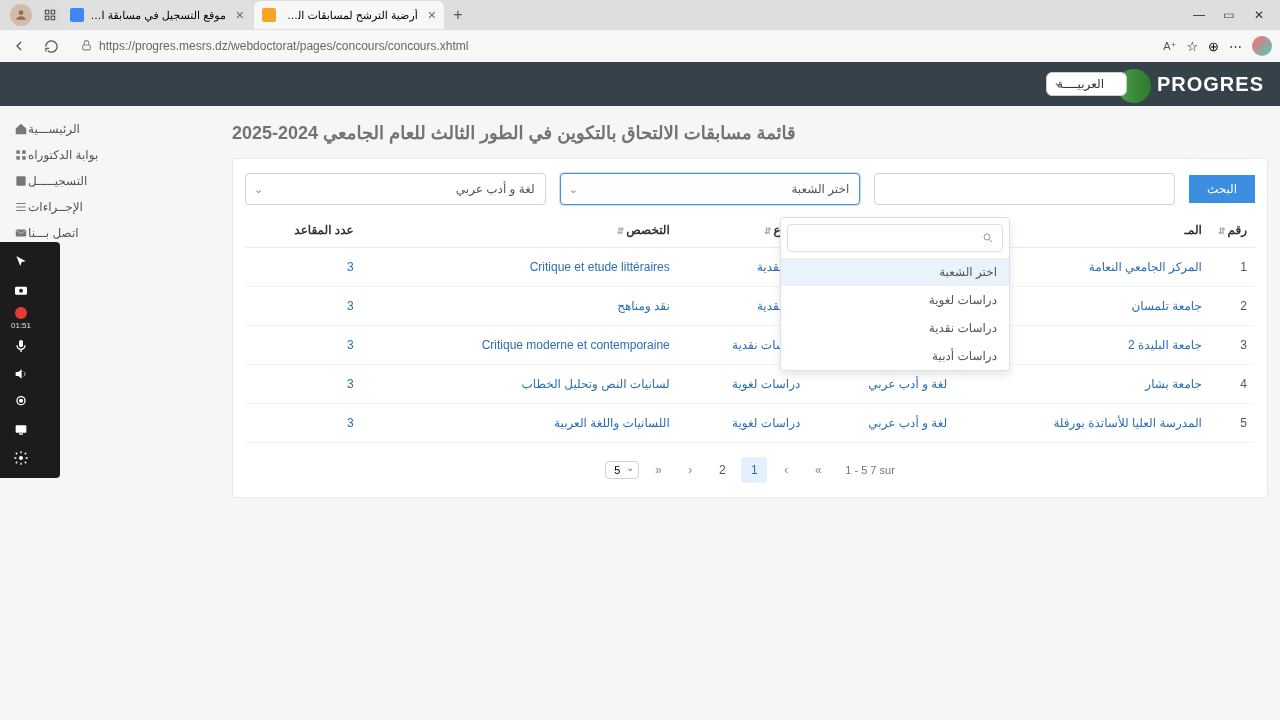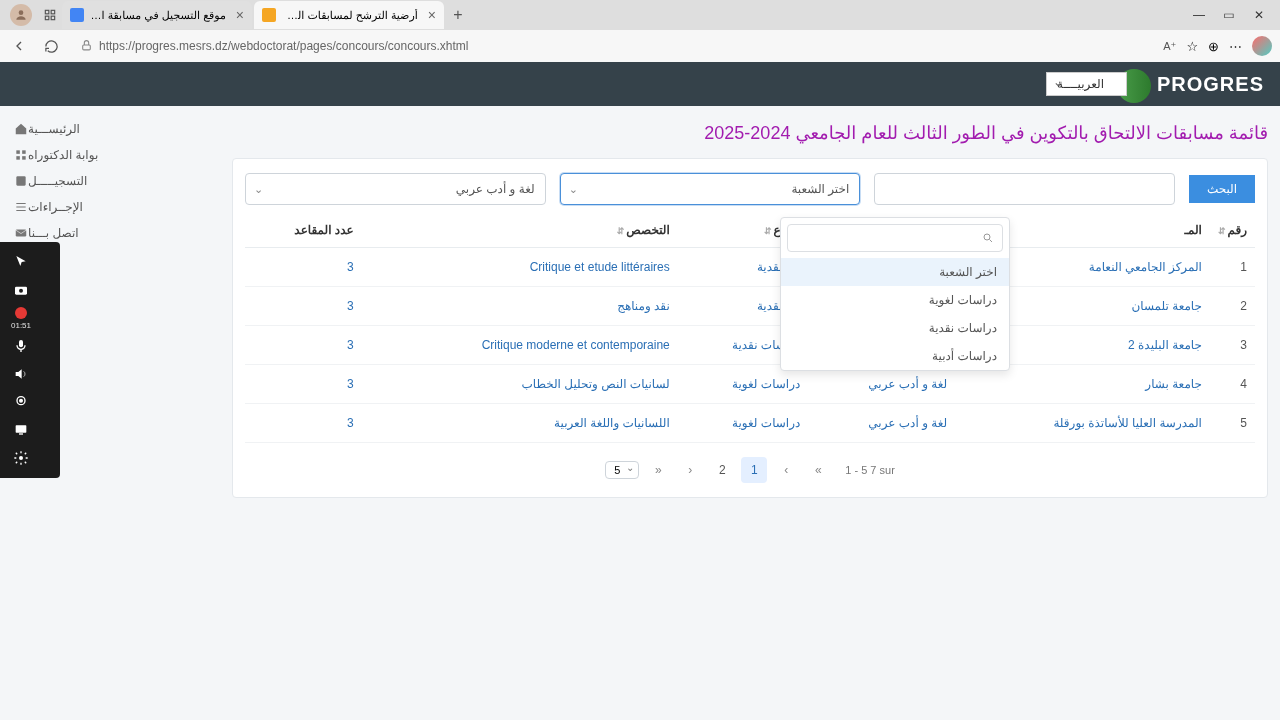--- a/index.html
+++ b/index.html
@@ -23,30 +23,30 @@
 .url-text{color:#666}
 .right-icons{display:flex;gap:10px;align-items:center}
 .right-icons span{cursor:pointer}
 .ext-icon{width:20px;height:20px;border-radius:50%;background:linear-gradient(135deg,#ff6b6b,#4ecdc4)}
 
 .content-area{position:absolute;top:62px;left:0;right:0;bottom:0;background:#f4f6f8}
 .top-bar{background:#35424a;height:44px;display:flex;align-items:center;padding:0 16px;color:#fff}
 .logo{font-size:20px;font-weight:bold;letter-spacing:1px;color:#fff;position:relative}
 .logo::before{content:"";background:linear-gradient(90deg,#4a9d4a,#2d7a2d);width:34px;height:34px;border-radius:50%;position:absolute;left:-40px;top:-4px}
 .logo-wrap{display:flex;align-items:center;gap:40px;margin-left:30px}
-.lang-select{margin-left:auto;margin-right:0;background:#fff;color:#333;border-radius:0;padding:4px 22px 4px 10px;font-size:12px;border:1px solid #ccc;position:relative;cursor:pointer}
+.lang-select{margin-left:auto;margin-right:0;background:#fff;color:#333;border-radius:6px;padding:4px 22px 4px 10px;font-size:12px;border:1px solid #ccc;position:relative;cursor:pointer}
 .lang-select::after{content:"⌄";position:absolute;left:6px;top:2px;color:#666}
 .ministry{font-size:11px;color:#e8e8e8;line-height:1.5;text-align:right;margin-right:60px}
 
 .layout{display:flex;flex-direction:row-reverse;height:calc(100% - 44px)}
 .sidebar{width:220px;padding:10px 6px}
 .side-item{display:flex;align-items:center;justify-content:flex-end;gap:0;padding:6px 8px;color:#555;font-size:12px;cursor:pointer}
 .side-item svg{width:14px;height:14px;flex-shrink:0}
 .main{flex:1;padding:10px 12px}
-.page-title{text-align:right;font-size:18px;font-weight:400;color:#a21caf;margin:6px 0 14px}
+.page-title{text-align:left;font-size:18px;font-weight:700;color:#737373;margin:6px 0 14px}
 .card{background:#fff;border-radius:4px;border:1px solid #e4e8ec;padding:14px 12px;position:relative}
 .filters{display:flex;gap:14px;align-items:center;flex-direction:row-reverse;margin-bottom:8px}
 .select{flex:1;border:1px solid #ced4da;border-radius:4px;height:32px;display:flex;align-items:center;padding:0 10px;font-size:12px;color:#555;background:#fff;position:relative;cursor:pointer}
 .select.text{cursor:text}
 .select.open{border-color:#4a90d9;box-shadow:0 0 0 1px rgba(74,144,217,.3)}
 .select .caret{position:absolute;left:8px;color:#888;font-size:11px}
 .btn-search{background:#3b8ee0;color:#fff;border:none;border-radius:0;padding:7px 18px;font-size:12px;cursor:pointer}
 .dropdown{position:absolute;top:58px;right:calc(12px + 245px);width:230px;background:#fff;border:1px solid #dcdfe3;border-radius:4px;box-shadow:0 4px 10px rgba(0,0,0,.1);z-index:20}
 .dd-search{padding:6px}
 .dd-search-box{border:1px solid #dcdfe3;border-radius:4px;height:28px;display:flex;align-items:center;padding:0 8px;gap:6px}

